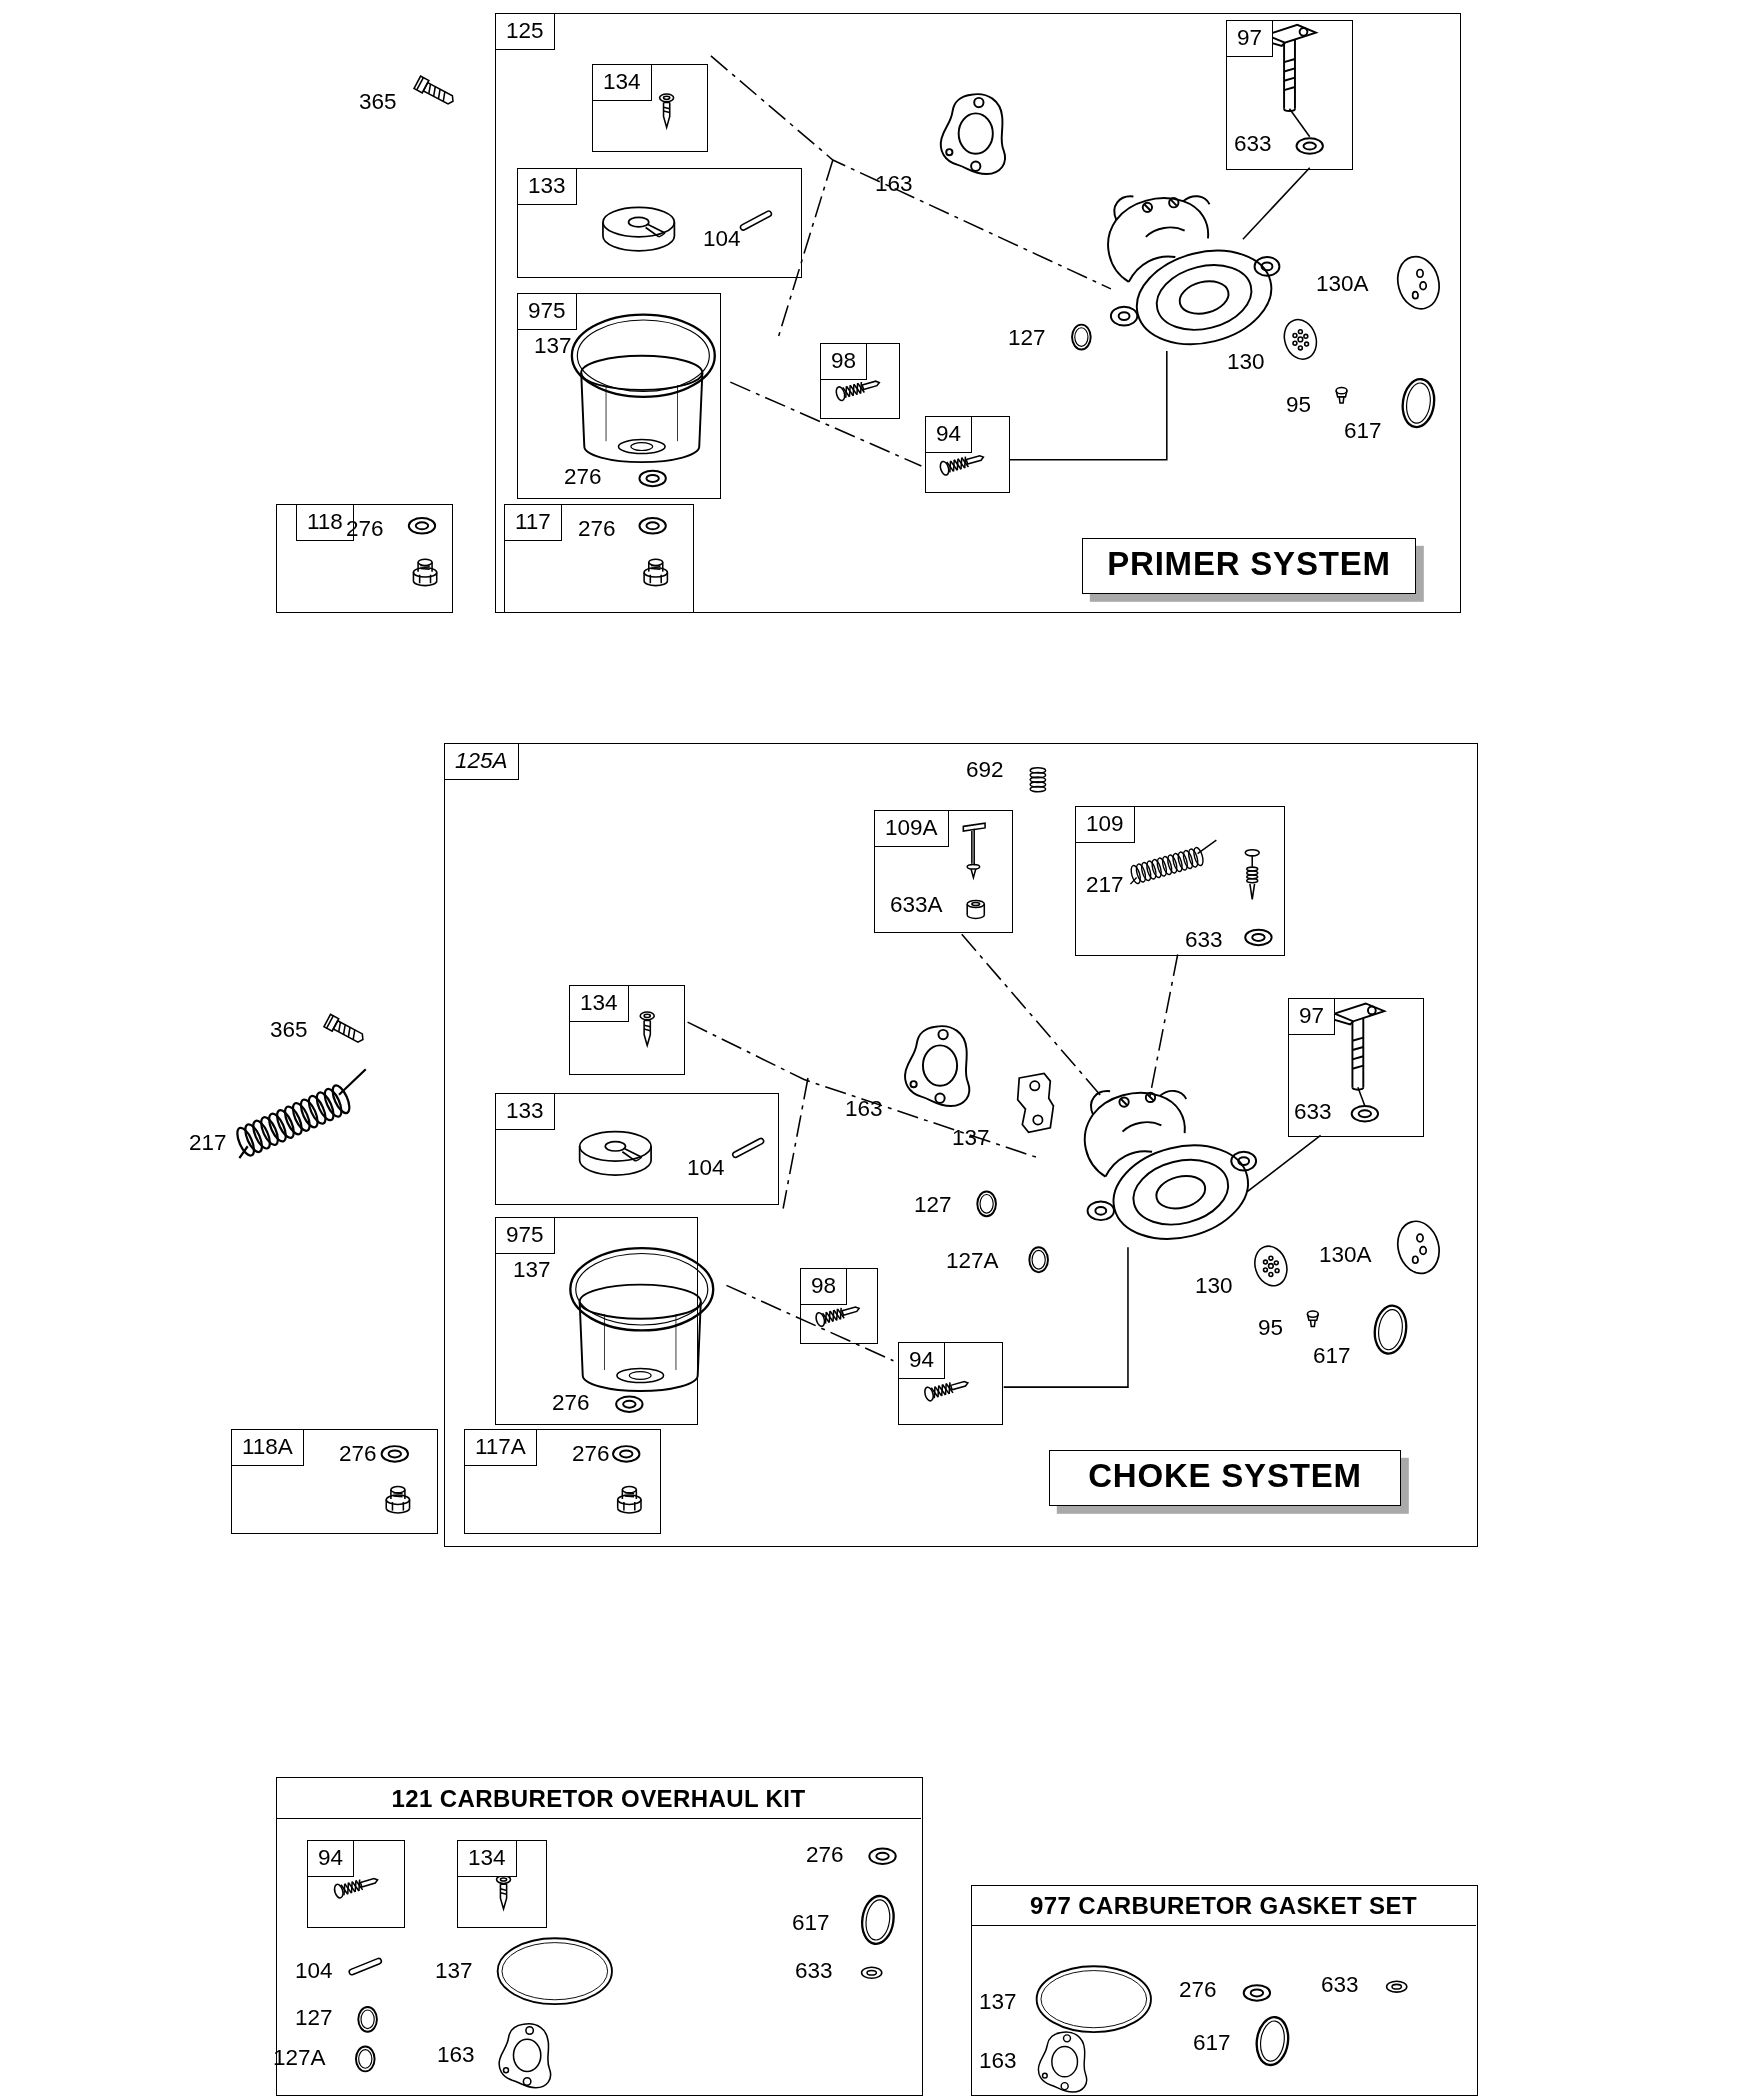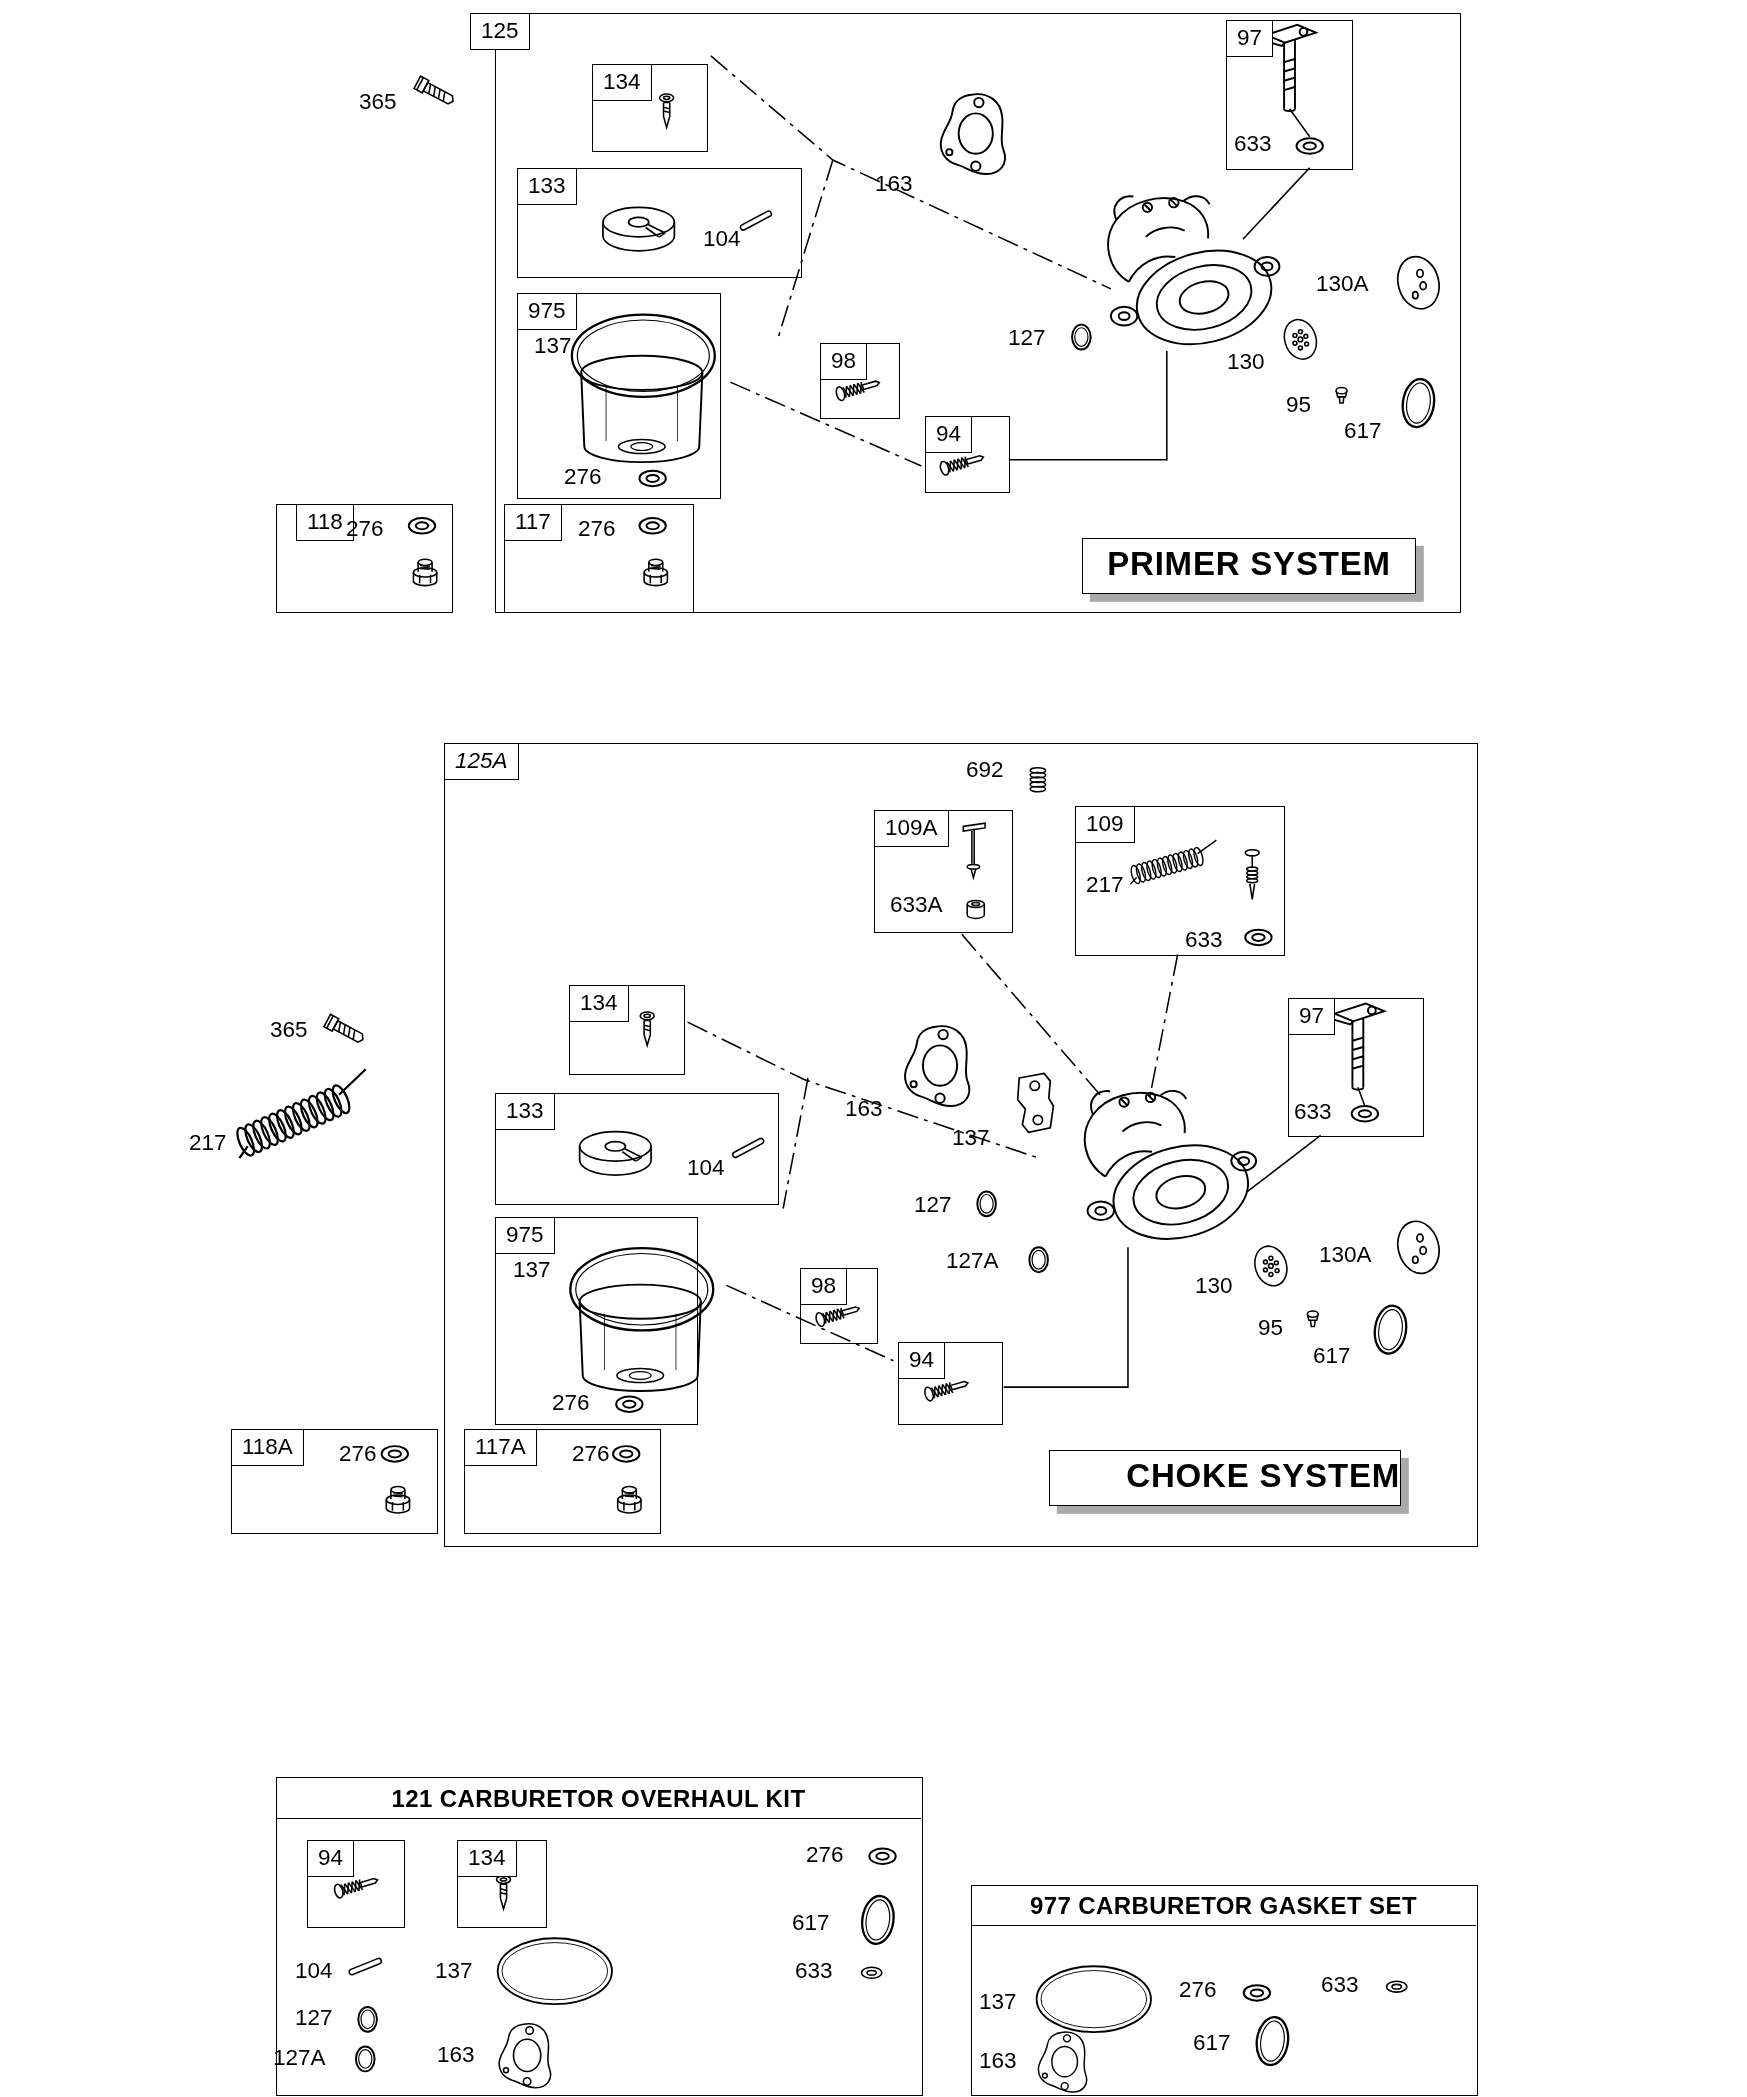--- a/index.html
+++ b/index.html
@@ -328,21 +328,21 @@
 <div class="box" style="left:464px;top:1429px;width:195px;height:103px;"></div>
 
 <div class="box" style="left:276px;top:1777px;width:645px;height:317px;"></div>
 <div class="hline" style="left:276px;top:1818px;width:645px;"></div>
 <div class="box" style="left:307px;top:1840px;width:96px;height:86px;"></div>
 <div class="box" style="left:457px;top:1840px;width:88px;height:86px;"></div>
 
 <div class="box" style="left:971px;top:1885px;width:505px;height:209px;"></div>
 <div class="hline" style="left:971px;top:1925px;width:505px;"></div>
 
-<div class="tag" style="left:470px;top:13.2px;">125</div>
+<div class="tag" style="left:495px;top:13.2px;">125</div>
 <div class="tag" style="left:592px;top:64px;">134</div>
 <div class="tag" style="left:517px;top:168px;">133</div>
 <div class="tag" style="left:517px;top:293px;">975</div>
 <div class="tag" style="left:820px;top:343px;">98</div>
 <div class="tag" style="left:925px;top:416px;">94</div>
 <div class="tag" style="left:1226px;top:20px;">97</div>
 <div class="tag" style="left:276px;top:504px;margin-left:20px;">118</div>
 <div class="tag" style="left:504px;top:504px;">117</div>
 
 <div class="tag" style="left:444px;top:743px;font-style:italic;">125A</div>
@@ -388,21 +388,21 @@
 <div class="lbl" style="left:952px;top:1126px;">137</div>
 <div class="lbl" style="left:914px;top:1193px;">127</div>
 <div class="lbl" style="left:946px;top:1249px;">127A</div>
 <div class="lbl" style="left:1195px;top:1274px;">130</div>
 <div class="lbl" style="left:1319px;top:1243px;">130A</div>
 <div class="lbl" style="left:1258px;top:1316px;">95</div>
 <div class="lbl" style="left:1313px;top:1344px;">617</div>
 <div class="lbl" style="left:1294px;top:1100px;">633</div>
 <div class="lbl" style="left:339px;top:1442px;">276</div>
 <div class="lbl" style="left:572px;top:1442px;">276</div>
-<div class="systitle" style="left:1049px;top:1450px;width:350px;height:54px;line-height:50px;text-align:right;">CHOKE SYSTEM</div>
+<div class="systitle" style="left:1049px;top:1450px;width:350px;height:54px;line-height:50px;">CHOKE SYSTEM</div>
 
 <div class="kittitle" style="left:276px;top:1785px;width:645px;">121 CARBURETOR OVERHAUL KIT</div>
 <div class="lbl" style="left:806px;top:1843px;">276</div>
 <div class="lbl" style="left:792px;top:1911px;">617</div>
 <div class="lbl" style="left:795px;top:1959px;">633</div>
 <div class="lbl" style="left:295px;top:1959px;">104</div>
 <div class="lbl" style="left:435px;top:1959px;">137</div>
 <div class="lbl" style="left:295px;top:2006px;">127</div>
 <div class="lbl" style="left:273px;top:2046px;">127A</div>
 <div class="lbl" style="left:437px;top:2043px;">163</div>

